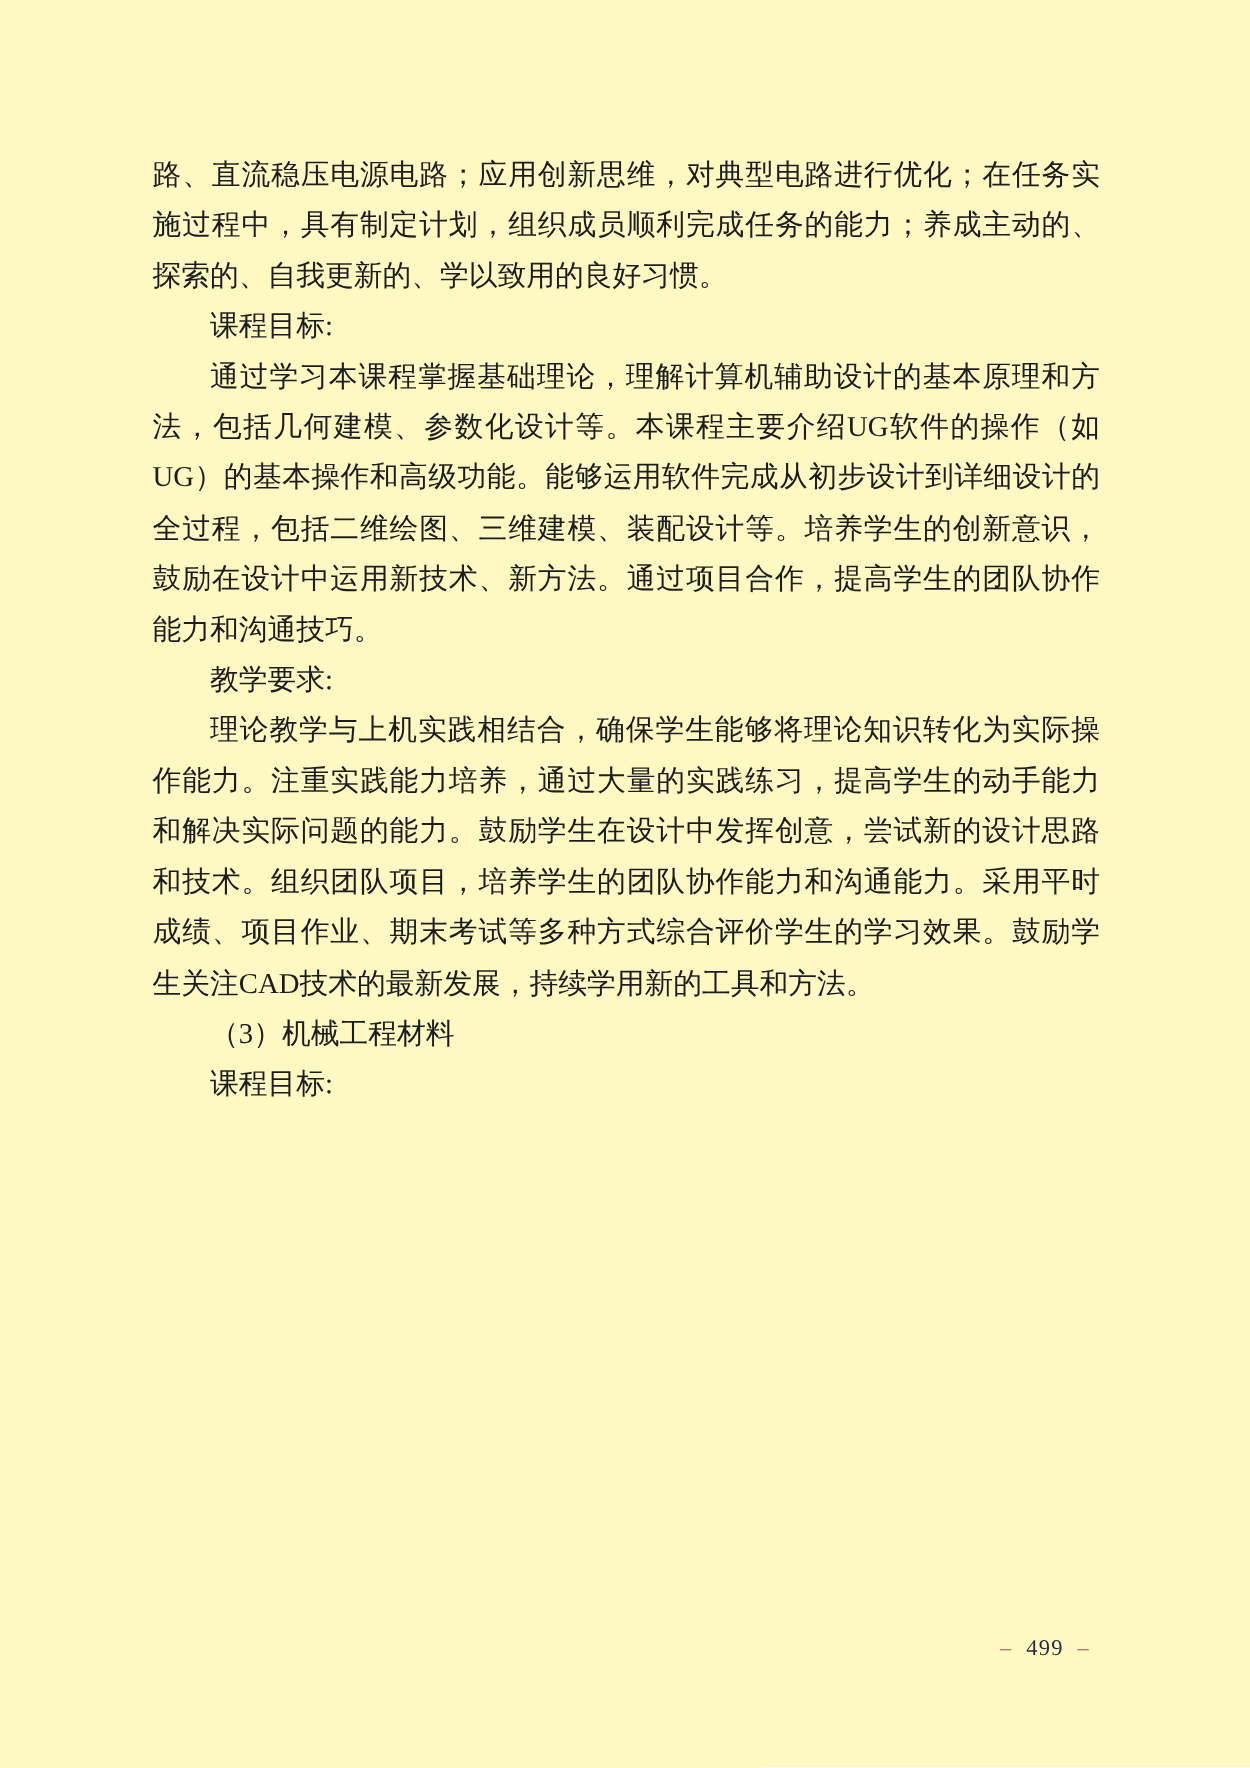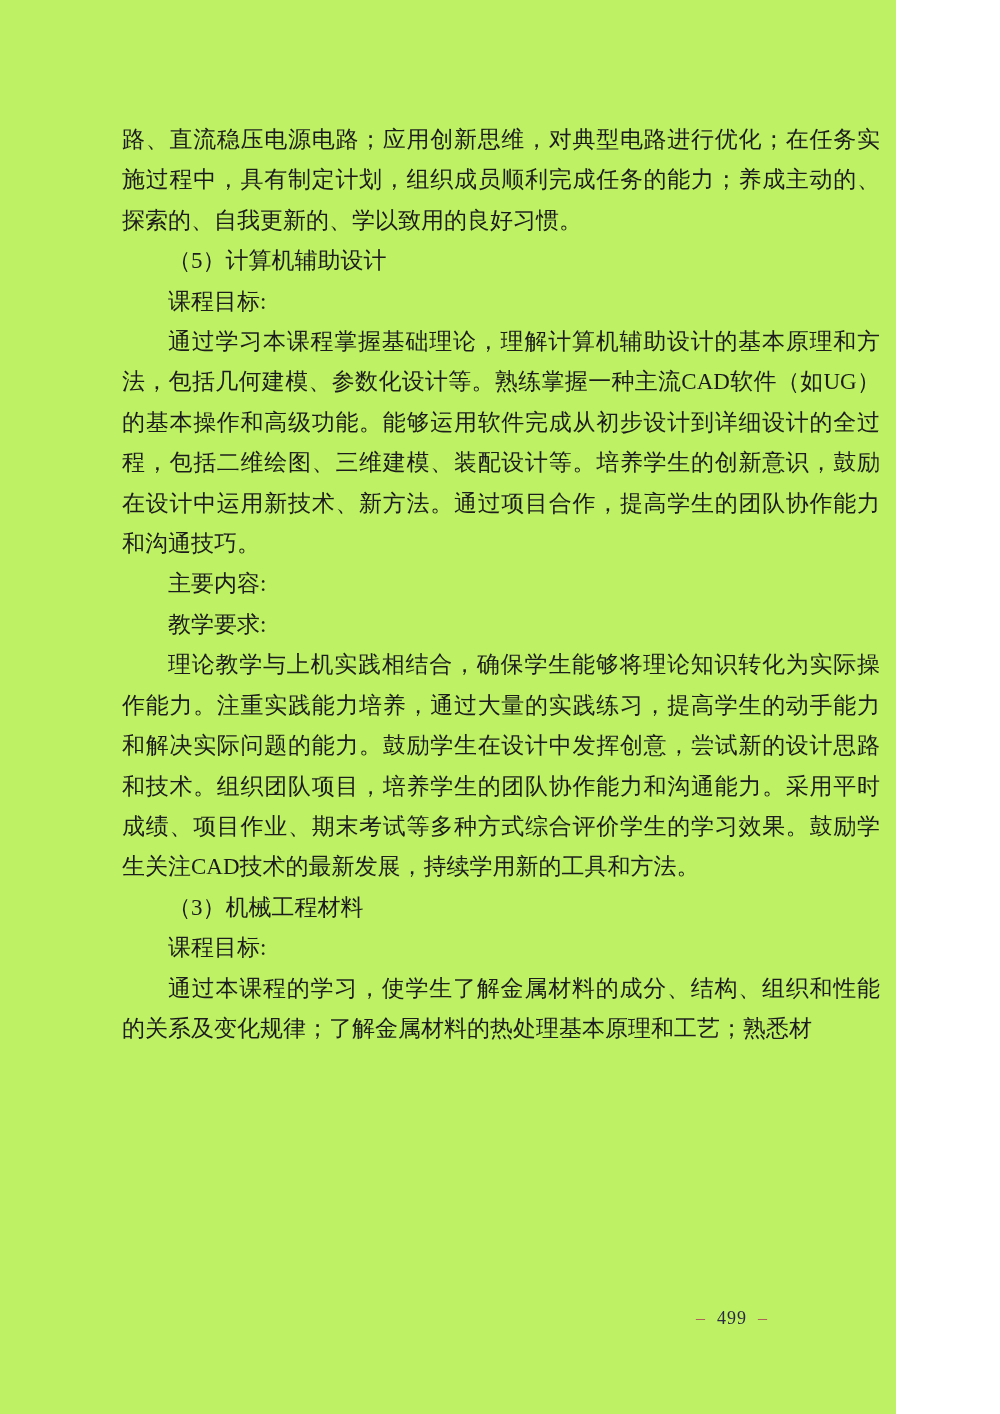--- a/index.html
+++ b/index.html
@@ -2,23 +2,23 @@
 <html><head>
 <meta charset="utf-8">
 <style>
   html, body {
     margin: 0;
     padding: 0;
     background: #ffffff;
   }
   .page {
     position: relative;
-    width: 896px;
+    width: 1000px;
     height: 1414px;
-    background: #bef264;
+    background: #fef9c3;
     overflow: hidden;
     font-family: "Liberation Serif", "DejaVu Serif", serif;
   }
   .content {
     position: absolute;
     left: 122px;
     top: 120px;
     width: 758px;
     font-size: 23px;
     line-height: 40.4px;
@@ -60,37 +60,34 @@
   }
 </style>
 </head>
 <body>
 
 <div class="page">
 
   <div class="content">
     <p class="no-indent">路、直流稳压电源电路；应用创新思维，对典型电路进行优化；在任务实施过程中，具有制定计划，组织成员顺利完成任务的能力；养成主动的、探索的、自我更新的、学以致用的良好习惯。</p>
 
-    <p class="indent">（5）计算机辅助设计</p>
 
     <p class="heading">课程目标:</p>
 
-    <p class="indent">通过学习本课程掌握基础理论，理解计算机辅助设计的基本原理和方法，包括几何建模、参数化设计等。熟练掌握一种主流CAD软件（如UG）的基本操作和高级功能。能够运用软件完成从初步设计到详细设计的全过程，包括二维绘图、三维建模、装配设计等。培养学生的创新意识，鼓励在设计中运用新技术、新方法。通过项目合作，提高学生的团队协作能力和沟通技巧。</p>
+    <p class="indent">通过学习本课程掌握基础理论，理解计算机辅助设计的基本原理和方法，包括几何建模、参数化设计等。本课程主要介绍UG软件的操作（如UG）的基本操作和高级功能。能够运用软件完成从初步设计到详细设计的全过程，包括二维绘图、三维建模、装配设计等。培养学生的创新意识，鼓励在设计中运用新技术、新方法。通过项目合作，提高学生的团队协作能力和沟通技巧。</p>
 
-    <p class="heading">主要内容:</p>
 
 
     <p class="heading">教学要求:</p>
 
     <p class="indent">理论教学与上机实践相结合，确保学生能够将理论知识转化为实际操作能力。注重实践能力培养，通过大量的实践练习，提高学生的动手能力和解决实际问题的能力。鼓励学生在设计中发挥创意，尝试新的设计思路和技术。组织团队项目，培养学生的团队协作能力和沟通能力。采用平时成绩、项目作业、期末考试等多种方式综合评价学生的学习效果。鼓励学生关注CAD技术的最新发展，持续学用新的工具和方法。</p>
 
     <p class="indent">（3）机械工程材料</p>
 
     <p class="heading">课程目标:</p>
 
-    <p class="indent">通过本课程的学习，使学生了解金属材料的成分、结构、组织和性能的关系及变化规律；了解金属材料的热处理基本原理和工艺；熟悉材</p>
   </div>
 
   <div class="footer">
     <span class="dash">–</span><span class="num">499</span><span class="dash">–</span>
   </div>
 
 </div>
 
 </body></html>

